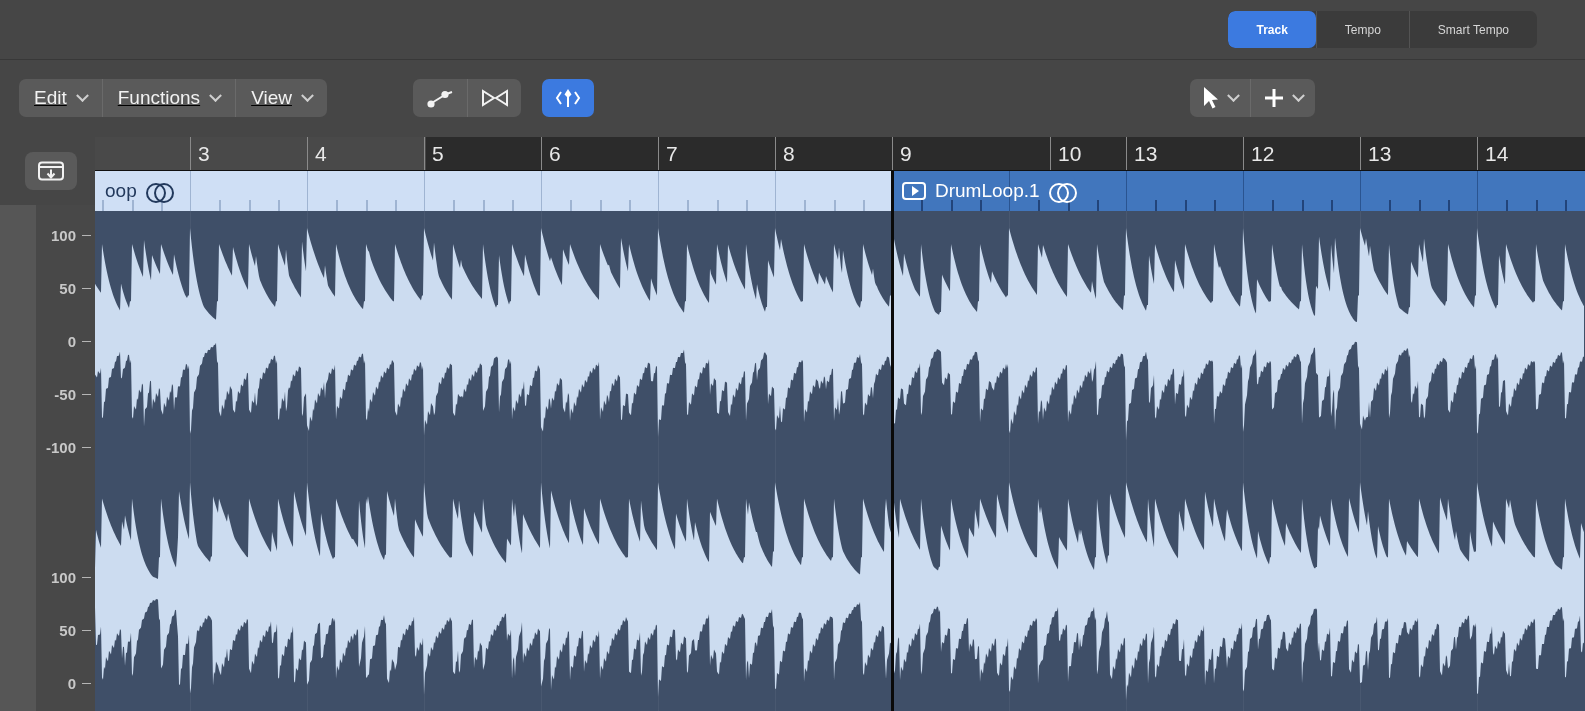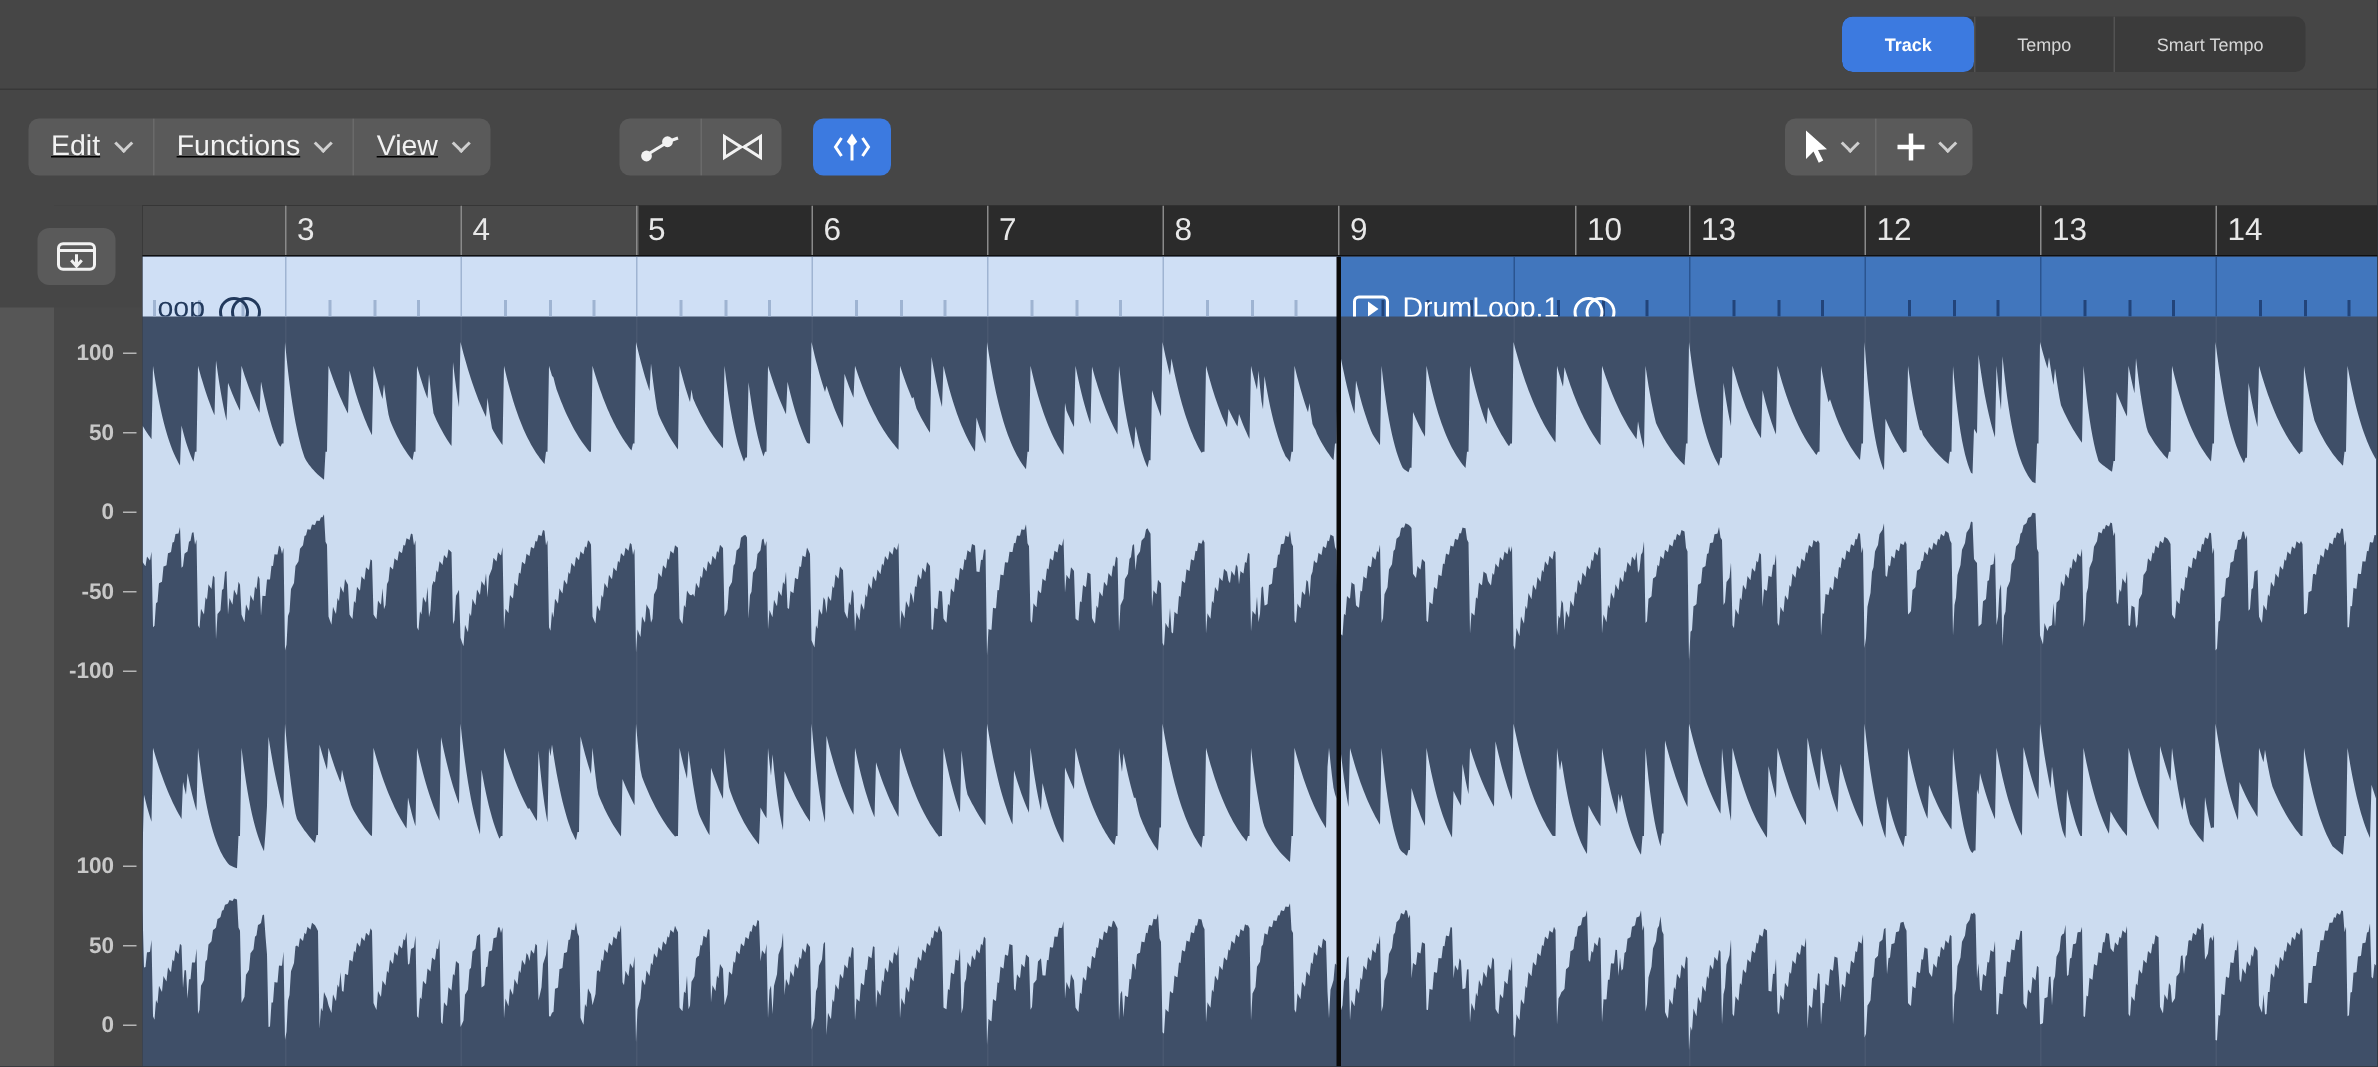--- a/index.html
+++ b/index.html
@@ -177,21 +177,20 @@
     cursor: default;
   }
   .regionhdr.unselected { background: #cfdff5; }
   .regionhdr.selected   { background: #4176bd; }
   .regionhdr .rtitle {
     position: absolute; left: 10px; top: 0; height: 40px;
     display: flex; align-items: center; gap: 9px;
     font-size: 19px;
     white-space: nowrap;
     z-index: 3;
-    margin-top: 15px;
   }
   .regionhdr.unselected .rtitle { color: #22395c; }
   .regionhdr.selected   .rtitle { color: #ffffff; }
   .hdrtick { position: absolute; bottom: 0; width: 2px; height: 11px; }
   .regionhdr.unselected .hdrtick { background: #9fb4d2; }
   .regionhdr.selected   .hdrtick { background: #22447a; }
   .hdrbar { position: absolute; top: 0; width: 1px; height: 40px; }
   .regionhdr.unselected .hdrbar { background: #9fb4d2; }
   .regionhdr.selected   .hdrbar { background: #2a5490; }
 

